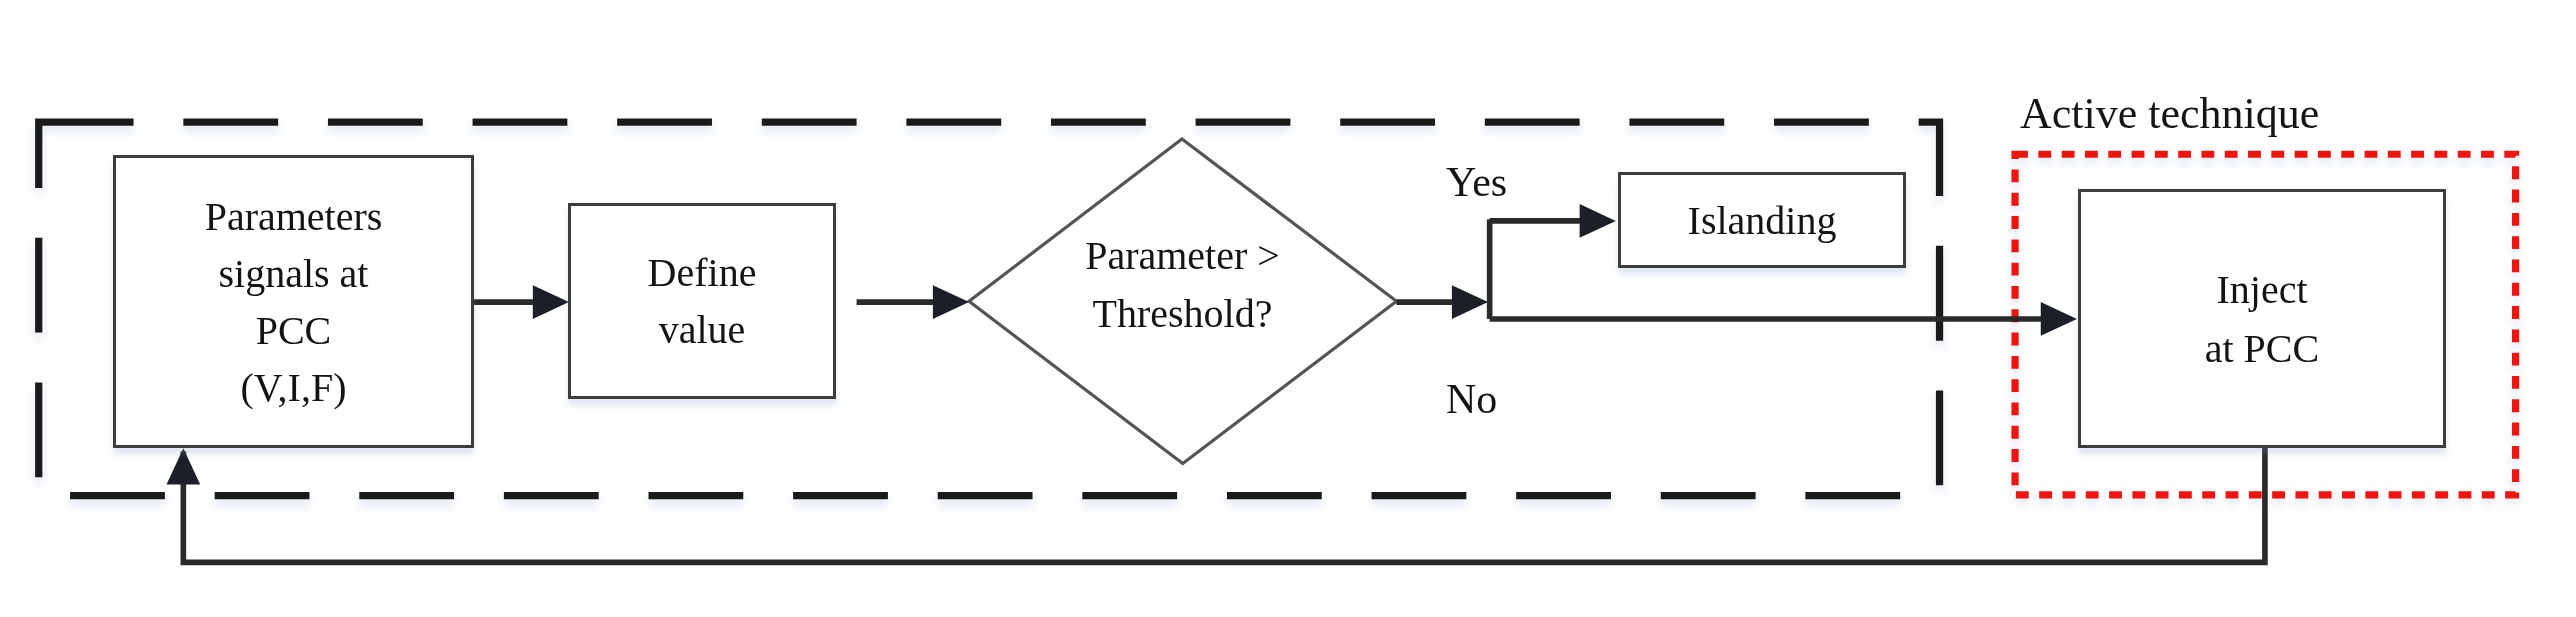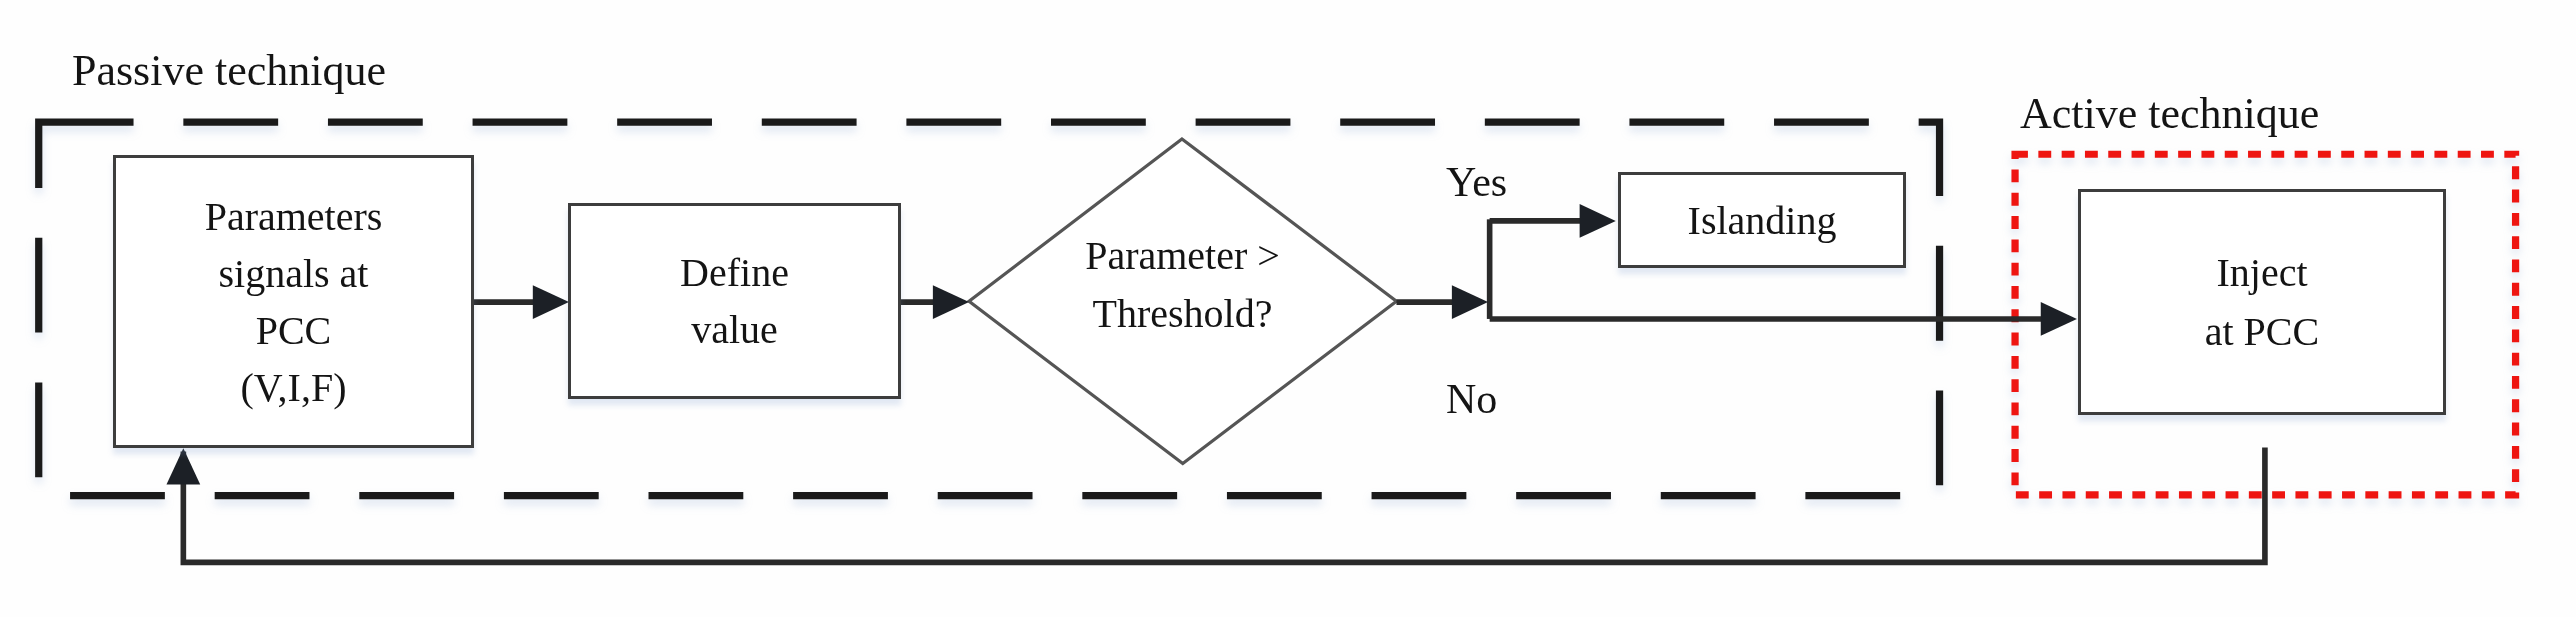--- a/index.html
+++ b/index.html
@@ -10,23 +10,23 @@
   #wires{position:absolute;left:0;top:0;width:2576px;height:617px;}
   .shadowed{filter:drop-shadow(0 7px 5px rgba(125,155,205,0.25));}
   .node{
     position:absolute;display:flex;flex-direction:column;align-items:center;justify-content:center;
     background:#ffffff;border:3.2px solid #3d3d3d;box-sizing:border-box;
     box-shadow:0 7.2px 5.6px rgba(125,155,205,0.22);
     text-align:center;font-size:40px;line-height:57px;
   }
   .node .tline{white-space:nowrap;}
   #node-parameters{left:97px;top:155px;width:361px;height:293px;margin-left:16px;}
-  #node-define{left:568px;top:203px;width:333px;height:196px;}
+  #node-define{left:568px;top:203px;width:268px;height:196px;}
   #node-islanding{left:1618px;top:172px;width:288px;height:96px;}
-  #node-inject{left:2078px;top:189px;width:368px;height:226px;line-height:59px;}
+  #node-inject{left:2078px;top:189px;width:368px;height:259px;line-height:59px;}
   .zone-label{position:absolute;font-size:44px;white-space:nowrap;}
   #label-passive{left:72px;top:45px;}
   #label-active{left:2020px;top:88px;}
   .edge-label{position:absolute;font-size:42px;white-space:nowrap;}
   #label-yes{left:1446px;top:158px;}
   #label-no{left:1446px;top:375px;text-align:right;}
   #decision-text{
     position:absolute;left:1009px;top:224px;width:347px;height:121px;
     display:flex;flex-direction:column;align-items:center;justify-content:center;
     text-align:center;font-size:40px;line-height:58px;background:transparent;
@@ -65,21 +65,20 @@
     <g fill="#1c2026" stroke="none">
       <polygon points="707,376 662,355 662,397"></polygon>
       <polygon points="1205,376 1160,355 1160,397"></polygon>
       <polygon points="1851,376 1806,355 1806,397"></polygon>
       <polygon points="2010,275 1965,254 1965,296"></polygon>
       <polygon points="2584,397 2539,376 2539,418"></polygon>
       <polygon points="227,558 206,603 248,603"></polygon>
     </g>
   </svg>
 
-  <div class="zone-label" id="label-passive">Passive technique</div>
 
   <div class="zone-label" id="label-active">Active technique</div>
 
   <div class="node" id="node-parameters">
     <div class="tline">Parameters</div>
     <div class="tline">signals at</div>
     <div class="tline">PCC</div>
     <div class="tline">(V,I,F)</div>
   </div>
 

